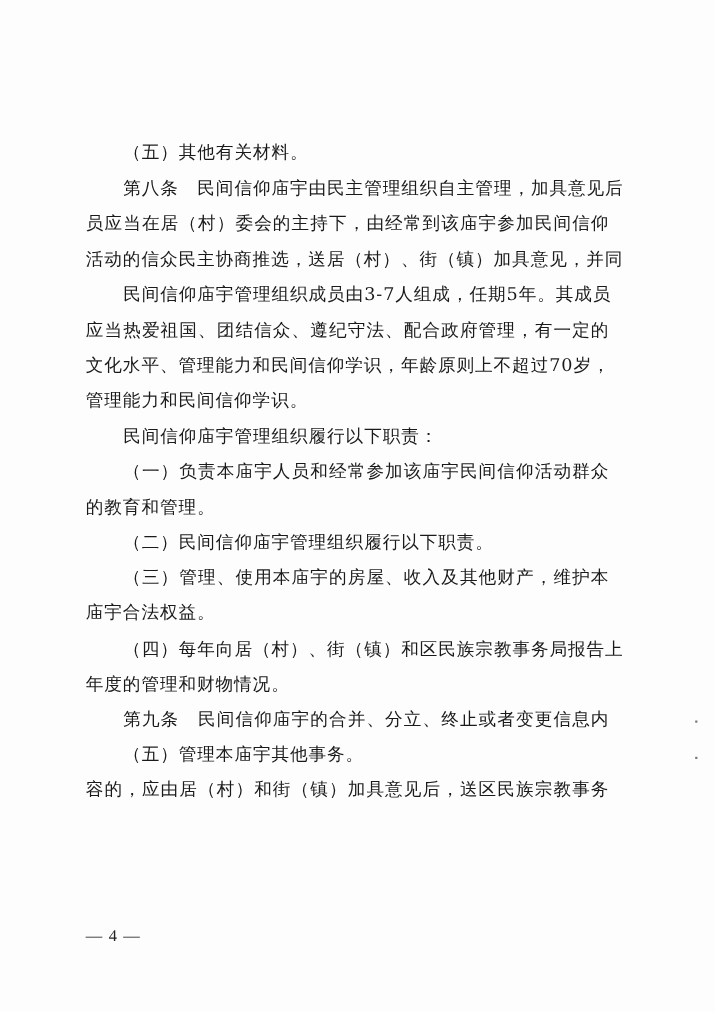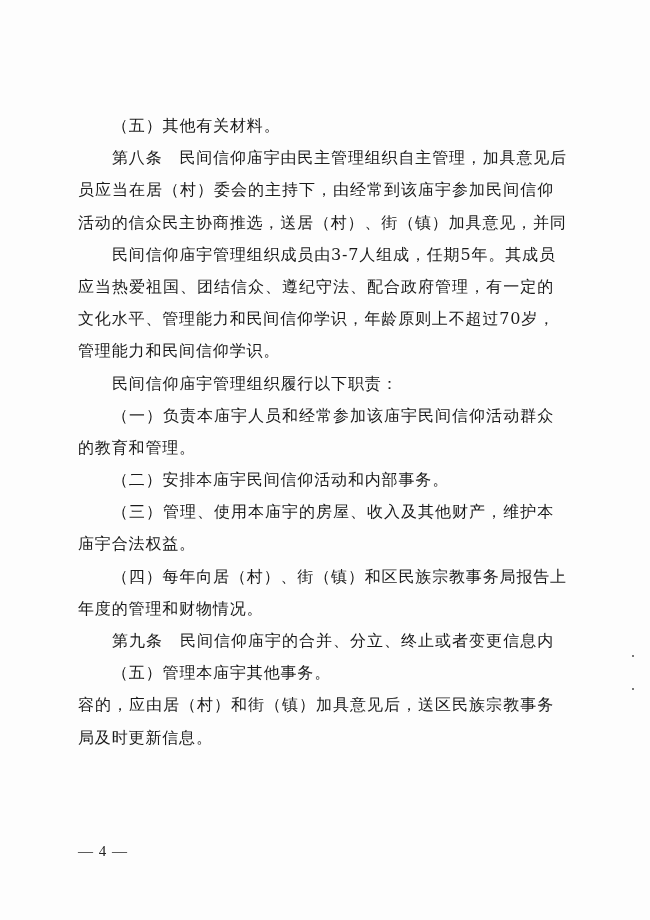--- a/index.html
+++ b/index.html
@@ -17,21 +17,21 @@
   }
   .page {
     position: absolute;
     left: 0; top: 0;
     width: 650px; height: 920px;
     background: #fdfdfd;
   }
   .body-text {
     position: absolute;
     left: 78px;
-    top: 110px;
+    top: 123px;
     width: 476px;
   }
   .line {
     height: 32.2px;
     line-height: 32.2px;
     font-size: 16px;
     white-space: nowrap;
     letter-spacing: 0.85px;
   }
   .line.indent { padding-left: 34px; }
@@ -63,28 +63,27 @@
     <div class="line indent justify">第八条　民间信仰庙宇由民主管理组织自主管理，加具意见后</div>
     <div class="line justify">员应当在居（村）委会的主持下，由经常到该庙宇参加民间信仰</div>
     <div class="line justify">活动的信众民主协商推选，送居（村）、街（镇）加具意见，并同</div>
     <div class="line indent justify">民间信仰庙宇管理组织成员由3-7人组成，任期5年。其成员</div>
     <div class="line justify">应当热爱祖国、团结信众、遵纪守法、配合政府管理，有一定的</div>
     <div class="line justify">文化水平、管理能力和民间信仰学识，年龄原则上不超过70岁，</div>
     <div class="line">管理能力和民间信仰学识。</div>
     <div class="line indent">民间信仰庙宇管理组织履行以下职责：</div>
     <div class="line indent justify">（一）负责本庙宇人员和经常参加该庙宇民间信仰活动群众</div>
     <div class="line">的教育和管理。</div>
-    <div class="line indent">（二）安排本庙宇民间信仰活动和内部事务。</div>
+    <div class="line indent">（二）民间信仰庙宇管理组织履行以下职责。</div>
     <div class="line indent justify">（三）管理、使用本庙宇的房屋、收入及其他财产，维护本</div>
     <div class="line">庙宇合法权益。</div>
     <div class="line indent justify">（四）每年向居（村）、街（镇）和区民族宗教事务局报告上</div>
     <div class="line">年度的管理和财物情况。</div>
     <div class="line indent justify">第九条　民间信仰庙宇的合并、分立、终止或者变更信息内</div>
     <div class="line indent">（五）管理本庙宇其他事务。</div>
     <div class="line justify">容的，应由居（村）和街（镇）加具意见后，送区民族宗教事务</div>
-    <div class="line">局及时更新信息。</div>
   </div>
 
   <div class="page-number">— 4 —</div>
 
   <div class="binding-mark" style="left:632px;top:655px;"></div>
   <div class="binding-mark" style="left:632px;top:688px;"></div>
 </div>
 
 </body></html>

